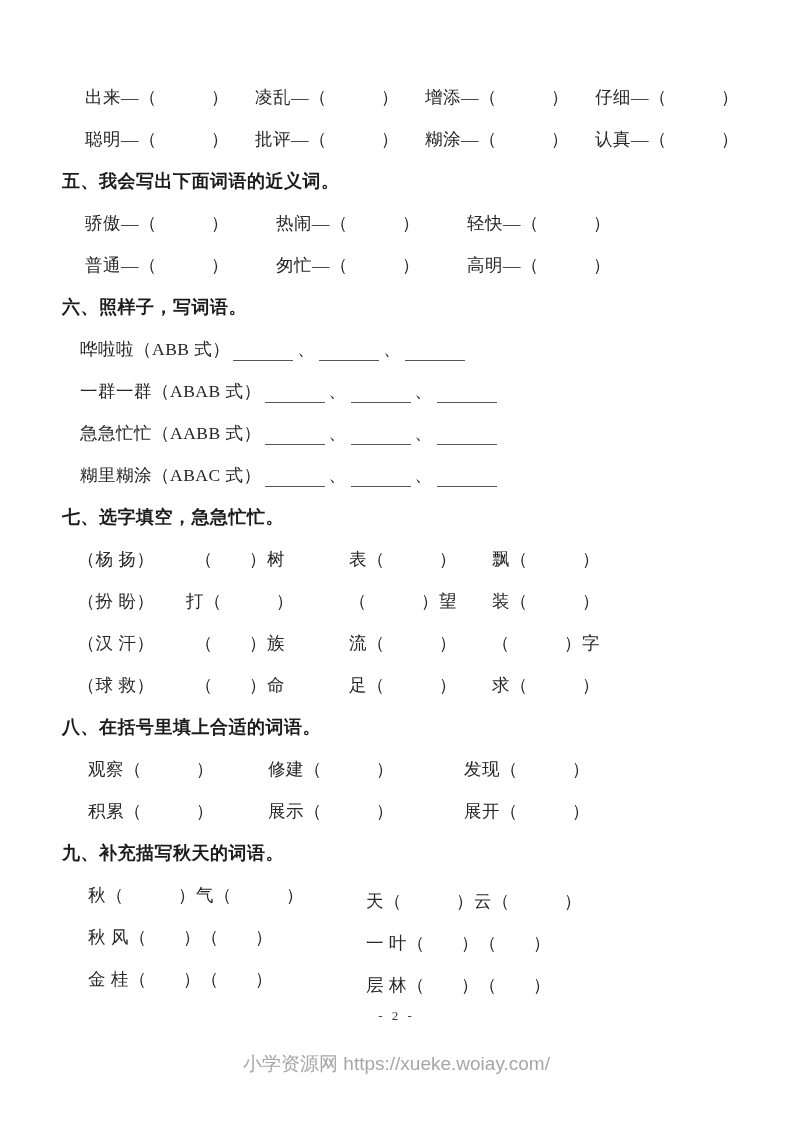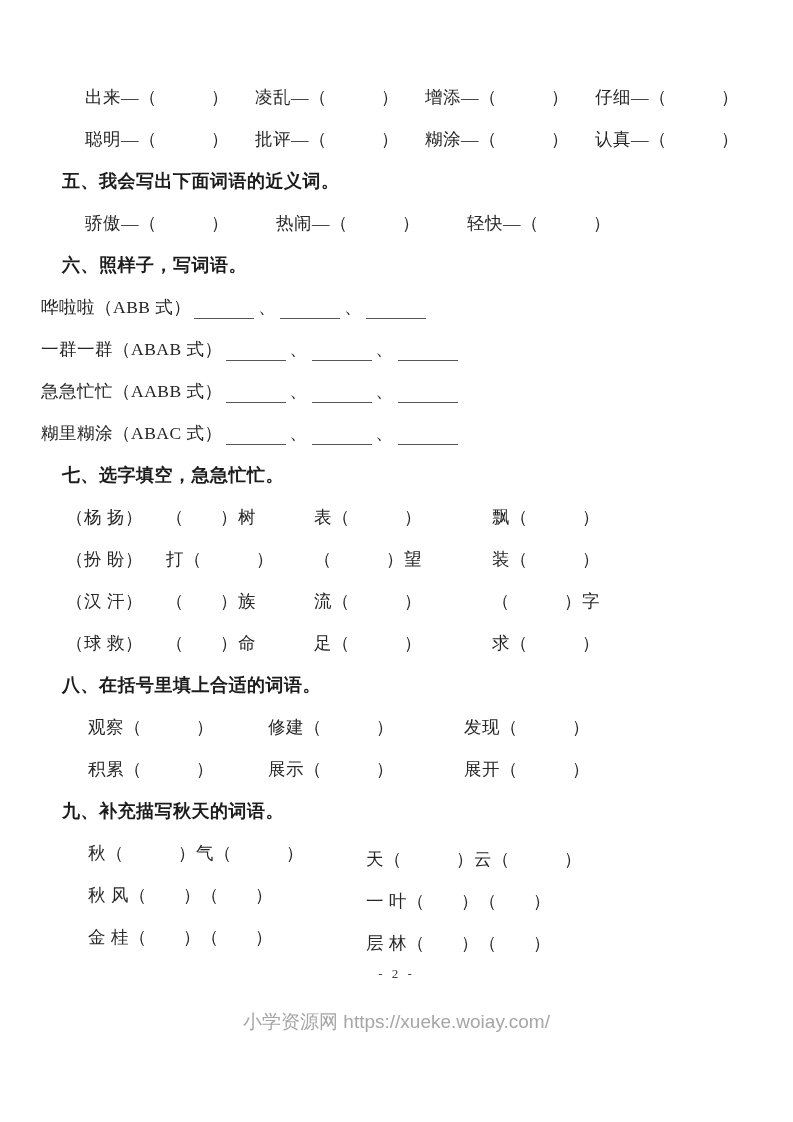--- a/index.html
+++ b/index.html
@@ -42,23 +42,23 @@
 
   
   .s4 { padding-left: 85px; }
   .s4 .cell { width: 170px; }
   .s4 .cell:last-child { width: auto; }
 
   .s5 { padding-left: 85px; }
   .s5 .cell { width: 191px; }
   .s5 .cell:last-child { width: auto; }
 
-  .s6 { padding-left: 41px; text-align: center; }
-
-  .s7 { padding-left: 66px; }
+  .s6 { padding-left: 80px; text-align: center; }
+
+  .s7 { padding-left: 66px; text-align: center; }
   .s7 .c1 { width: 100px; }
   .s7 .c2 { width: 148px; }
   .s7 .c3 { width: 178px; }
   .s7 .c4 { width: auto; }
 
   .s8 { padding-left: 88px; }
   .s8 .c1 { width: 180px; }
   .s8 .c2 { width: 196px; }
   .s8 .c3 { width: auto; }
 
@@ -112,20 +112,25 @@
       <span class="cell">糊涂—（　　　）</span>
       <span class="cell">认真—（　　　）</span>
     </div>
 
     <div class="title-row">五、我会写出下面词语的近义词。</div>
     <div class="row s5">
       <span class="cell">骄傲—（　　　）</span>
       <span class="cell">热闹—（　　　）</span>
       <span class="cell">轻快—（　　　）</span>
     </div>
+    <div class="row s5">
+      <span class="cell">普通—（　　　）</span>
+      <span class="cell">匆忙—（　　　）</span>
+      <span class="cell">高明—（　　　）</span>
+    </div>
 
     <div class="title-row">六、照样子，写词语。</div>
     <div class="row s6">
       <span>哗啦啦（ABB 式）</span>
       <span class="blank"></span><span class="sep">、</span><span class="blank"></span><span class="sep">、</span><span class="blank"></span>
     </div>
     <div class="row s6">
       <span>一群一群（ABAB 式）</span>
       <span class="blank"></span><span class="sep">、</span><span class="blank"></span><span class="sep">、</span><span class="blank"></span>
     </div>

